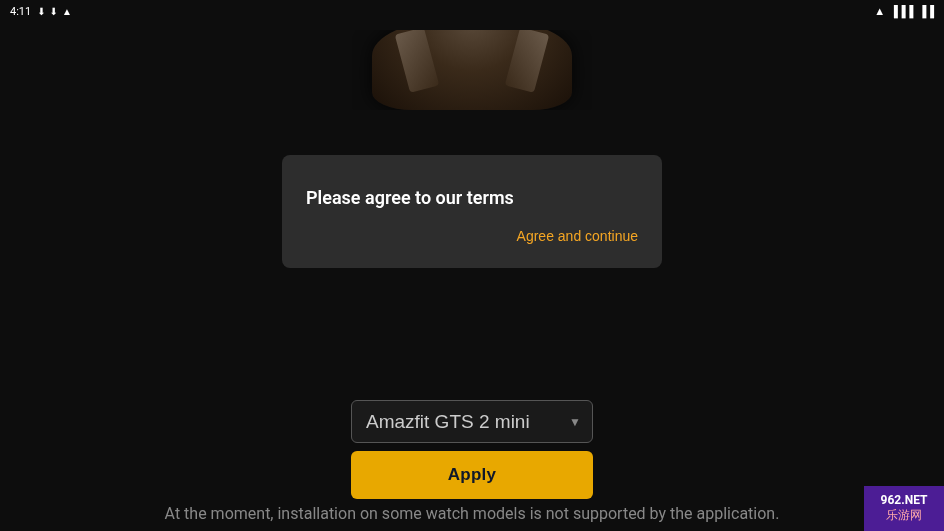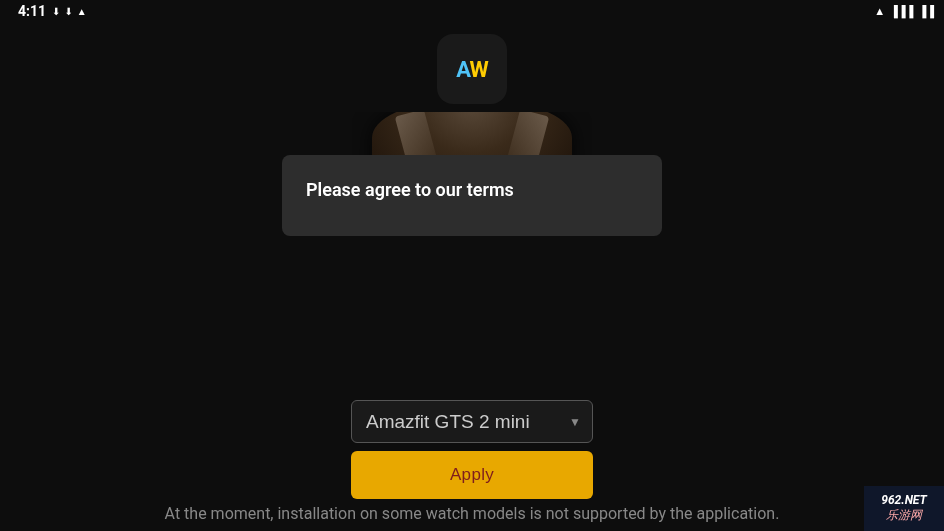--- a/index.html
+++ b/index.html
@@ -29,23 +29,22 @@
     }
 
     .status-bar-left {
       display: flex;
       align-items: center;
       gap: 6px;
     }
 
     .status-time {
       color: #ffffff;
-      font-size: 14px;
-      font-weight: 700;
-      margin-left: 8px;
+      font-size: 11px;
+      font-weight: 400;
     }
 
     .status-icons {
       display: flex;
       align-items: center;
       gap: 4px;
     }
 
     .status-icon {
       color: #ffffff;
@@ -141,21 +140,21 @@
       height: 60px;
       background: linear-gradient(225deg, #6a5a4a, #3a2a1a);
       border-radius: 4px;
       transform: rotate(15deg);
     }
 
     .modal {
       background: #2d2d2d;
       border-radius: 8px;
       width: 380px;
-      padding: 24px 24px 20px 24px;
+      padding: 32px 24px 20px 24px;
       position: absolute;
       top: 155px;
       left: 50%;
       transform: translateX(-50%);
     }
 
     .modal-title {
       color: #ffffff;
       font-size: 18px;
       font-weight: 600;
@@ -230,23 +229,23 @@
     .apply-button {
       position: absolute;
       bottom: 32px;
       left: 50%;
       transform: translateX(-50%);
       width: 242px;
       height: 48px;
       background: #e8a800;
       border: none;
       border-radius: 6px;
-      color: #7f1d1d;
+      color: #0f172a;
       font-size: 17px;
-      font-weight: 400;
+      font-weight: 700;
       cursor: pointer;
       letter-spacing: 0.3px;
     }
 
     
     .bottom-notice {
       position: absolute;
       bottom: 8px;
       left: 0;
       right: 0;
@@ -255,27 +254,26 @@
       font-size: 16px;
     }
 
     
     .watermark {
       position: absolute;
       bottom: 0;
       right: 0;
       width: 80px;
       height: 45px;
-      background: #0f172a;
+      background: #4c1d95;
       display: flex;
       flex-direction: column;
       align-items: center;
       justify-content: center;
       z-index: 200;
-      font-style: italic;
     }
 
     .watermark-site {
       color: #ffffff;
       font-size: 12px;
       font-weight: bold;
     }
 
     .watermark-sub {
       color: #ffaaaa;
@@ -296,37 +294,35 @@
   </div>
   <div class="status-bar-right">
     <span style="color:white;font-size:11px;">▲</span>
     <span style="color:white;font-size:11px;">▐▐▐</span>
     <span style="color:white;font-size:11px;">▐▐</span>
   </div>
 </div>
 
 <div class="main-content">
 
-  <div class="app-icon-container">
-    <span class="app-icon-text">
-      <span class="app-icon-a">A</span><span class="app-icon-w">W</span>
-    </span>
-  </div>
 
   <div class="watch-preview">
     <div class="watch-shape">
       <div class="watch-strap-left"></div>
       <div class="watch-strap-right"></div>
     </div>
   </div>
 
 </div>
 
 <div class="modal">
   <div class="modal-title">Please agree to our terms</div>
+  <div class="modal-footer">
+    <button class="agree-btn">Agree and continue</button>
+  </div>
 </div>
 
 <div class="dropdown-container">
   <div class="dropdown-wrapper">
     <select>
       <option>Amazfit GTS 2 mini</option>
       <option>Amazfit GTS 2</option>
       <option>Amazfit GTR 2</option>
       <option>Amazfit Bip S</option>
       <option>Amazfit Band 5</option>

